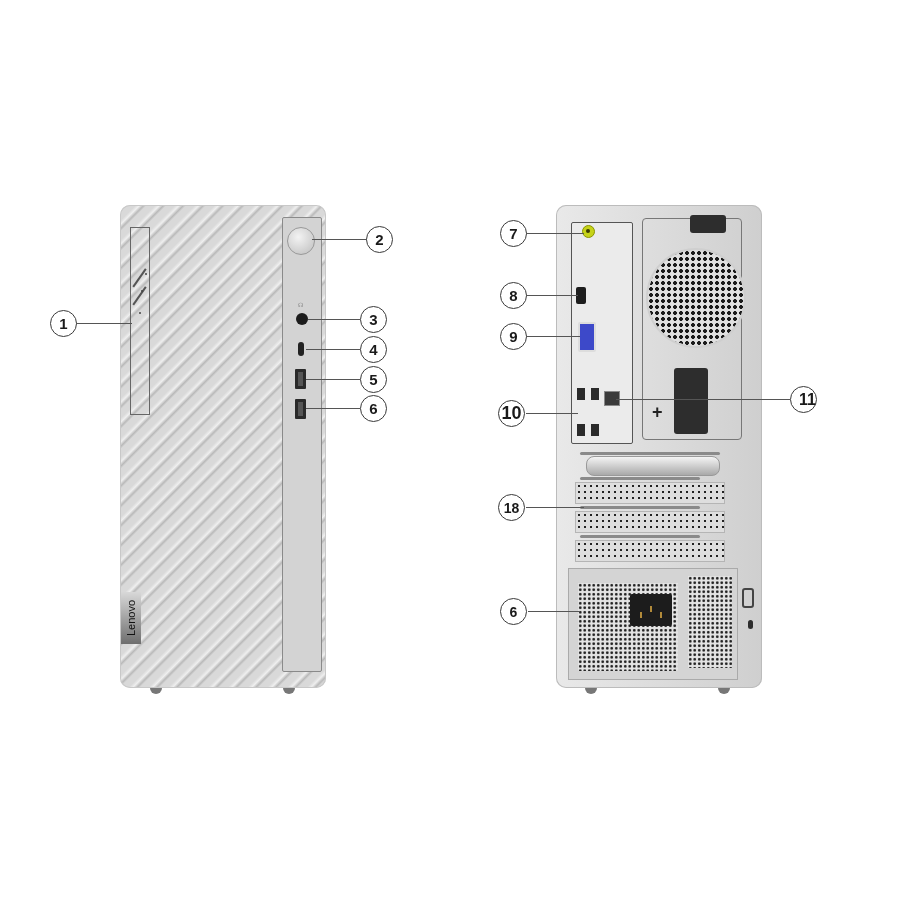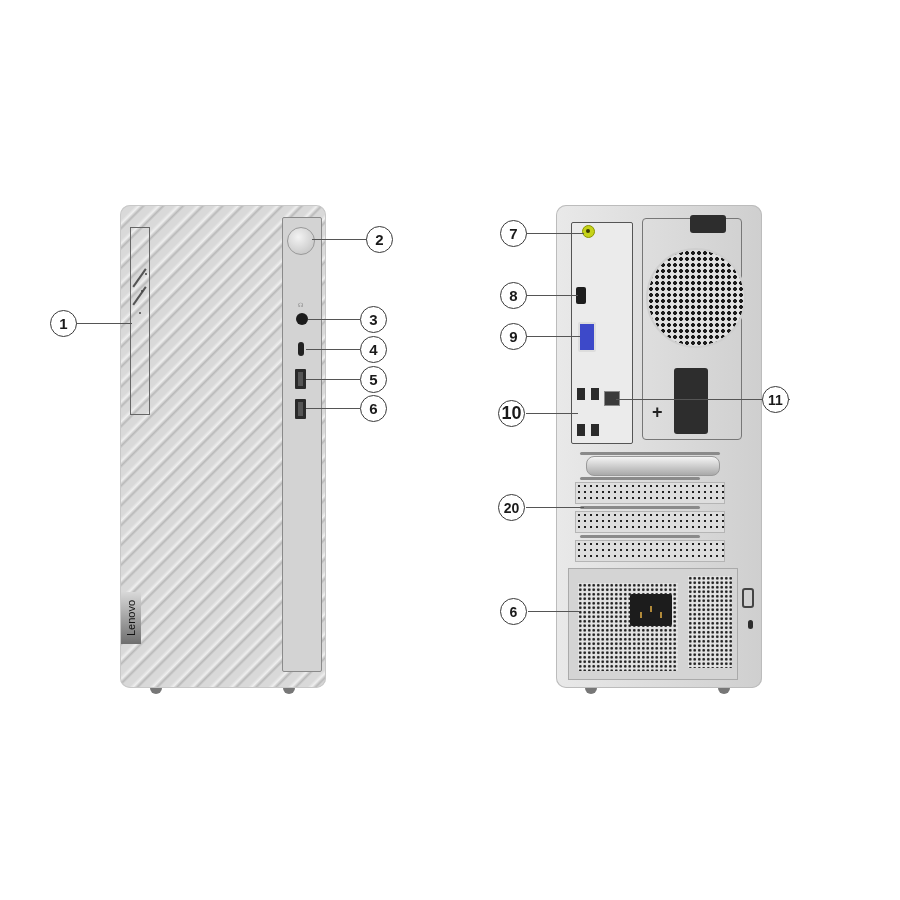--- a/index.html
+++ b/index.html
@@ -166,25 +166,25 @@
 <div class="callout" style="left:500px;top:323px;">
     <span>9</span>
   </div>
 
 <div class="leader" style="left:526px;top:413px;width:52px;"></div>
 <div class="callout" style="left:498px;top:400px;font-size:18px;">
     <span>10</span>
   </div>
 
 <div class="leader" style="left:616px;top:399px;width:174px;"></div>
-<div class="callout" style="left:762px;top:386px;font-size:14px;">
+<div class="callout" style="left:790px;top:386px;font-size:16px;justify-content:flex-end;">
     <span>11</span>
   </div>
 
 <div class="leader" style="left:526px;top:507px;width:58px;"></div>
 <div class="callout" style="left:498px;top:494px;font-size:14px;">
-    <span>20</span>
+    <span>18</span>
   </div>
 
 <div class="leader" style="left:528px;top:611px;width:52px;"></div>
 <div class="callout" style="left:500px;top:598px;font-size:14px;">
     <span>6</span>
   </div>
 
 </body></html>

